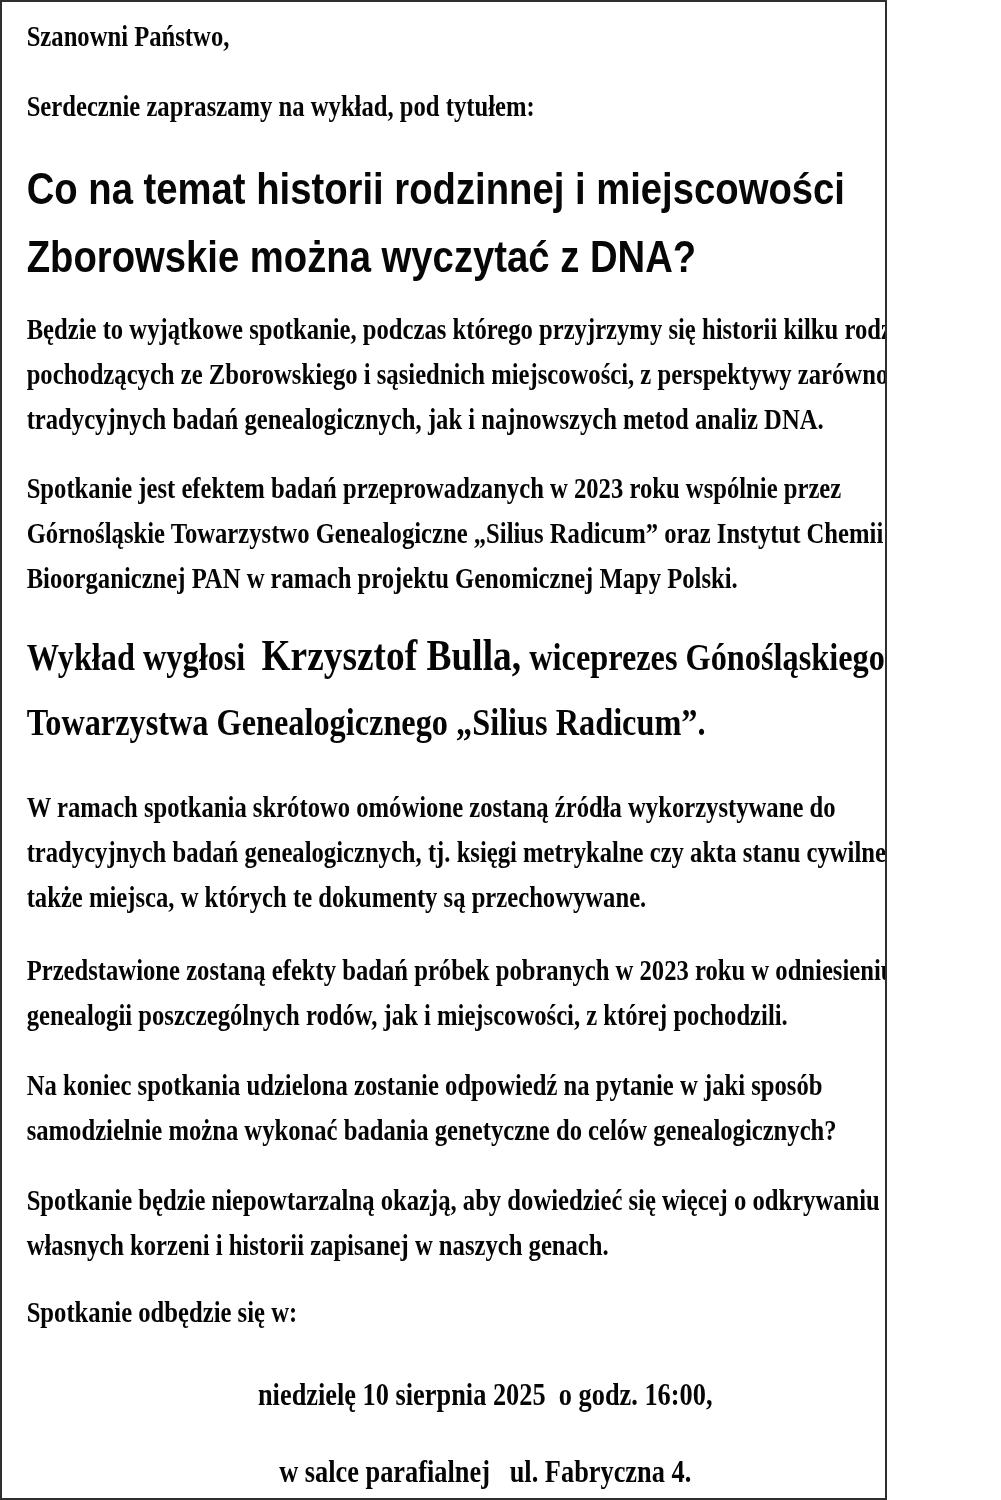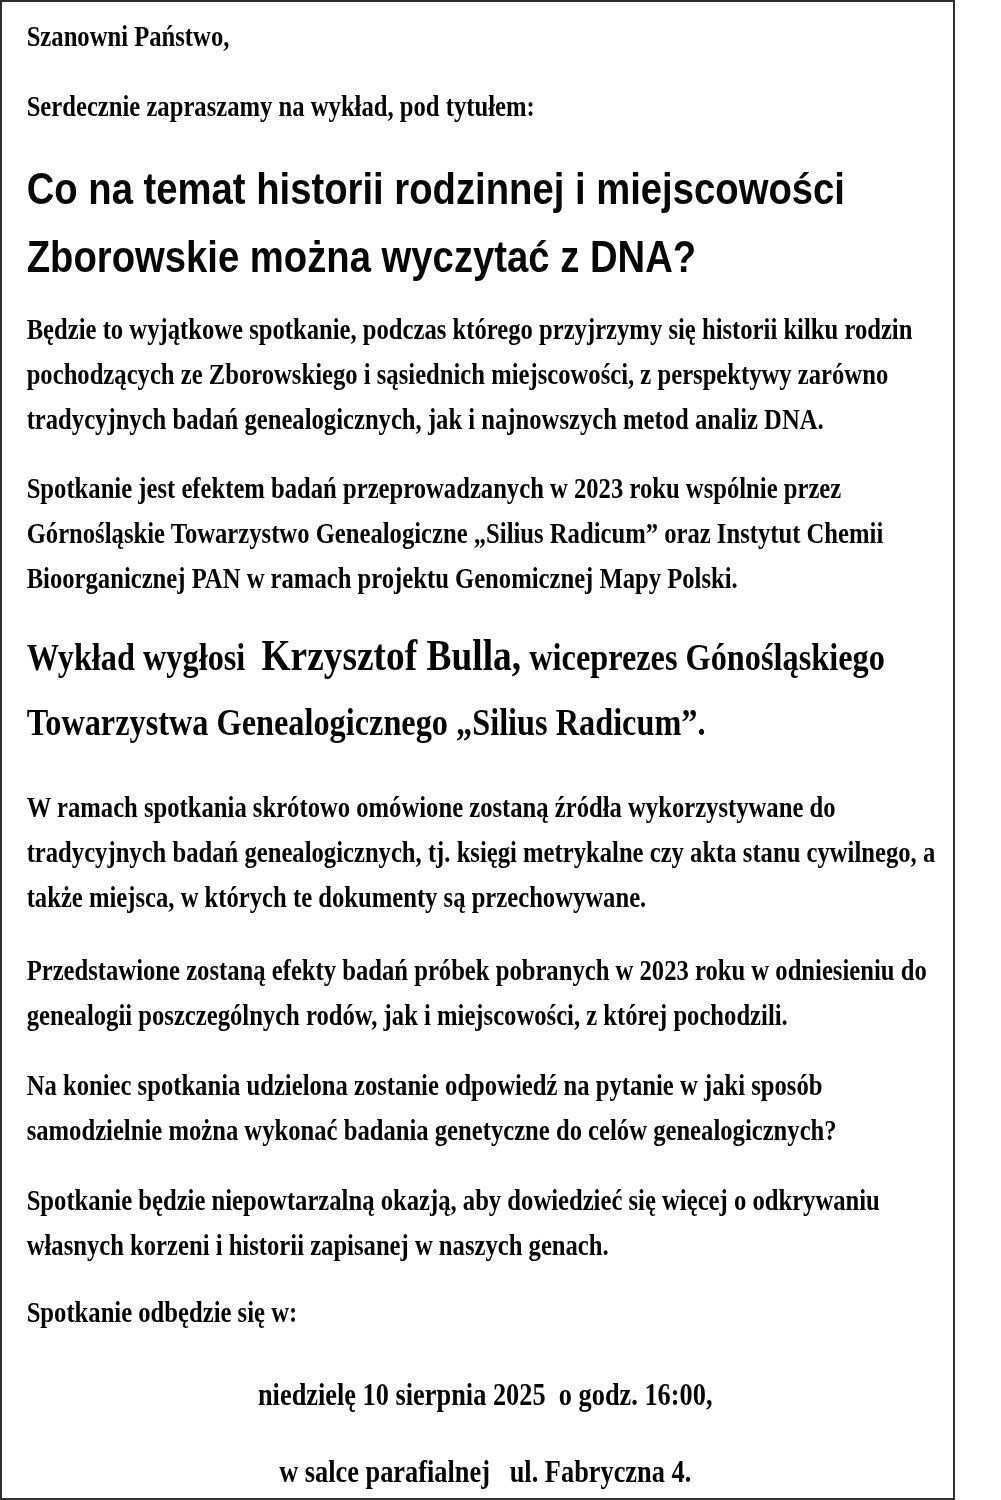--- a/index.html
+++ b/index.html
@@ -1,21 +1,21 @@
 <!DOCTYPE html>
 <html><head>
 <meta charset="utf-8">
 <style>
   html, body {
     margin: 0;
     padding: 0;
     background: #ffffff;
   }
   .page {
-    width: 955px;
+    width: 887px;
     height: 1500px;
     box-sizing: border-box;
     border: 2px solid #2f2f2f;
     background: #ffffff;
     overflow: hidden;
     position: relative;
   }
   
   .squeeze {
     width: 1178px;

